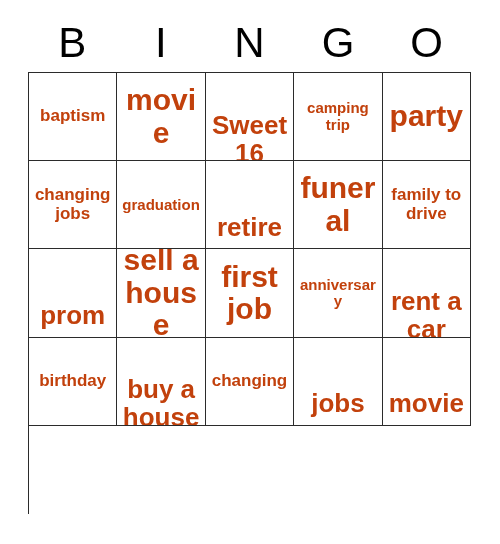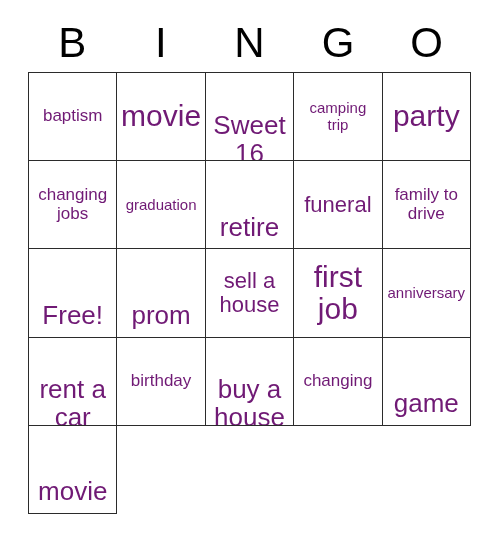--- a/index.html
+++ b/index.html
@@ -69,30 +69,30 @@
     justify-content: center;
     text-align: center;
     padding: 2px 3px;
     overflow: hidden;
     background: #ffffff;
   }
 
   .cell-text {
     display: block;
     width: 100%;
-    color: #701a75;
+    color: #c2410c;
     line-height: 1.08;
     word-wrap: break-word;
-    font-weight: 400;
+    font-weight: 700;
   }
 
   
   .fs-xl  { font-size: 30px; }
   .fs-lg  { font-size: 26px; margin-top: 44px; }
-  .fs-md  { font-size: 22px; }
+  .fs-md  { font-size: 30px; }
   .fs-sm  { font-size: 17px; }
   .fs-xs  { font-size: 15px; }
 </style>
 </head>
 <body>
 
 <div class="card">
 
   <div class="header-row">
     <div class="header-cell">
@@ -137,23 +137,20 @@
       <div class="cell">
         <span class="cell-text fs-lg">retire</span>
       </div>
       <div class="cell">
         <span class="cell-text fs-md">funeral</span>
       </div>
       <div class="cell">
         <span class="cell-text fs-sm">family to drive</span>
       </div>
       <div class="cell">
-        <span class="cell-text fs-lg">Free!</span>
-      </div>
-      <div class="cell">
         <span class="cell-text fs-lg">prom</span>
       </div>
       <div class="cell">
         <span class="cell-text fs-md">sell a house</span>
       </div>
       <div class="cell">
         <span class="cell-text fs-xl">first job</span>
       </div>
       <div class="cell">
         <span class="cell-text fs-xs">anniversary</span>
@@ -164,20 +161,20 @@
       <div class="cell">
         <span class="cell-text fs-sm">birthday</span>
       </div>
       <div class="cell">
         <span class="cell-text fs-lg">buy a house</span>
       </div>
       <div class="cell">
         <span class="cell-text fs-sm">changing</span>
       </div>
       <div class="cell">
-        <span class="cell-text fs-lg">game</span>
+        <span class="cell-text fs-lg">jobs</span>
       </div>
       <div class="cell">
         <span class="cell-text fs-lg">movie</span>
       </div>
     </div>
 
 </div>
 
 </body></html>

